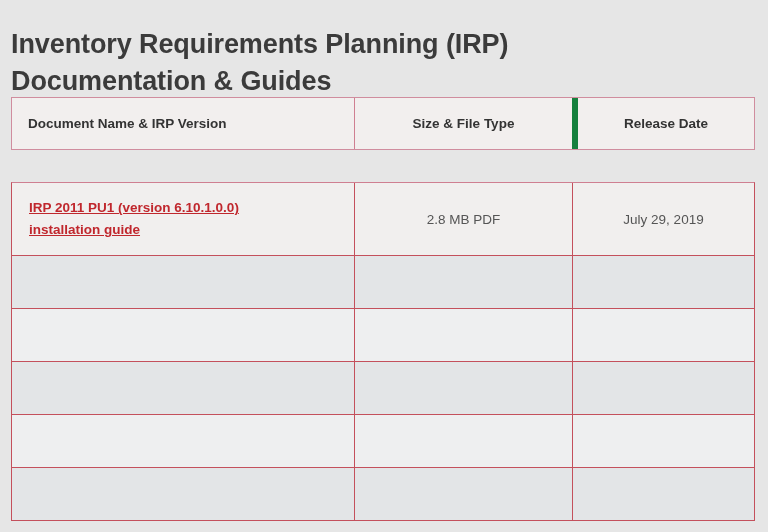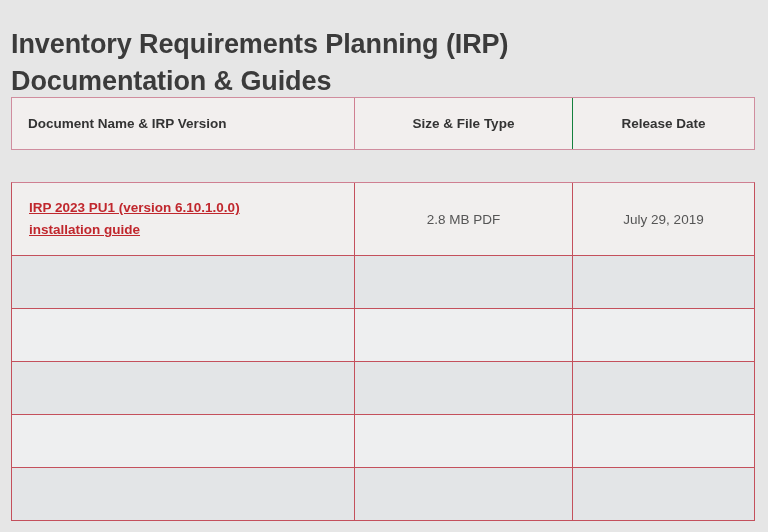--- a/index.html
+++ b/index.html
@@ -67,21 +67,21 @@
 
   .doc-table-header .hcell.col-1 {
     padding-left: 16px;
     justify-content: flex-start;
   }
   .doc-table-header .hcell.col-2,
   .doc-table-header .hcell.col-3 {
     justify-content: center;
   }
   .doc-table-header .hcell.col-2 { border-left: 1px solid #cf7f91; text-align: right; }
-  .doc-table-header .hcell.col-3 { border-left: 1px solid #15803d; }
+  .doc-table-header .hcell.col-3 { border-left: 6px solid #15803d; }
 
   
   .doc-table-body {
     position: absolute;
     left: 11px;
     top: 182px;
     width: 744px;
     box-sizing: border-box;
     border: 1px solid #c4505c;
     border-top: 1px solid #cf7f91;
@@ -146,21 +146,21 @@
 
   <div class="doc-table-header">
     <div class="hcell col-1">Document Name &amp; IRP Version</div>
     <div class="hcell col-2">Size &amp; File Type</div>
     <div class="hcell col-3">Release Date</div>
   </div>
 
   <div class="doc-table-body" id="documents-table-body">
       <div class="doc-row row-first">
         <div class="doc-cell col-1">
-          <a class="doc-link">IRP 2023 PU1 (version 6.10.1.0.0) installation guide</a>
+          <a class="doc-link">IRP 2011 PU1 (version 6.10.1.0.0) installation guide</a>
         </div>
         <div class="doc-cell col-2 meta-text">2.8 MB PDF</div>
         <div class="doc-cell col-3 meta-text">July 29, 2019</div>
       </div>
       <div class="doc-row row-even">
         <div class="doc-cell col-1"></div>
         <div class="doc-cell col-2 meta-text"></div>
         <div class="doc-cell col-3 meta-text"></div>
       </div>
       <div class="doc-row row-odd">

